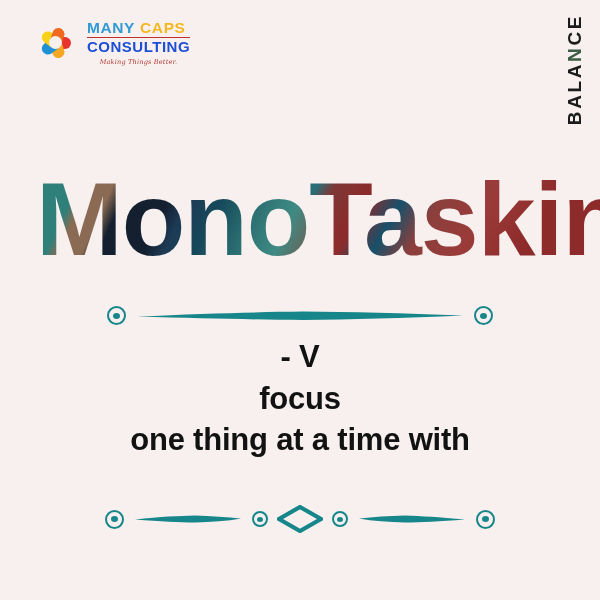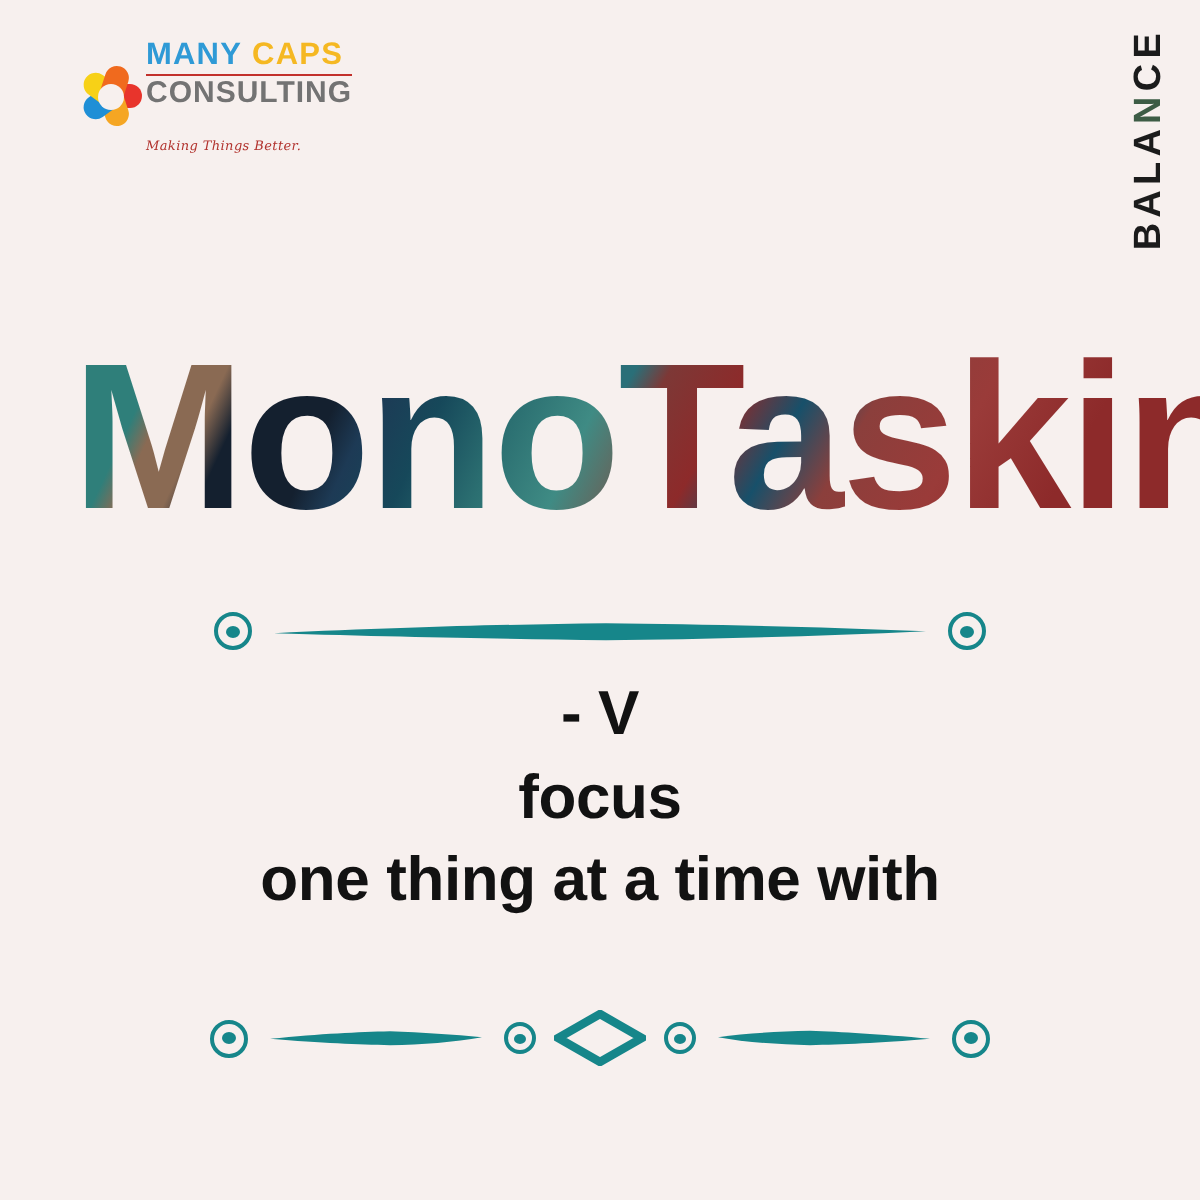--- a/index.html
+++ b/index.html
@@ -23,21 +23,21 @@
     overflow: hidden;
   }
 
   
   .logo {
     position: absolute;
     left: 38px;
     top: 20px;
     display: flex;
     align-items: center;
-    gap: 1px;
+    gap: 15px;
   }
   .logo-mark {
     position: relative;
     width: 34px;
     height: 34px;
     flex: 0 0 34px;
   }
   .logo-mark .pet {
     position: absolute;
     left: 50%;
@@ -68,33 +68,33 @@
     font-weight: 700;
     letter-spacing: 0.6px;
     white-space: nowrap;
   }
   .logo-many { color: #2f9ad6; }
   .logo-caps { color: #f5b822; margin-left: 5px; }
   .logo-row2 {
     font-size: 15px;
     font-weight: 700;
     letter-spacing: 0.5px;
-    color: #737373;
+    color: #1d4ed8;
     margin-top: 1px;
     border-top: 1.4px solid #c2302b;
     padding-top: 1px;
     white-space: nowrap;
   }
   .logo-tag {
-    margin-top: 16px;
+    margin-top: 5px;
     font-family: "DejaVu Serif", serif;
     font-style: italic;
     font-size: 6.5px;
     color: #b2332e;
-    text-align: left;
+    text-align: center;
     letter-spacing: 0.2px;
     white-space: nowrap;
   }
 
   
   .balance {
     position: absolute;
     right: 16px;
     top: 14px;
     writing-mode: vertical-rl;

